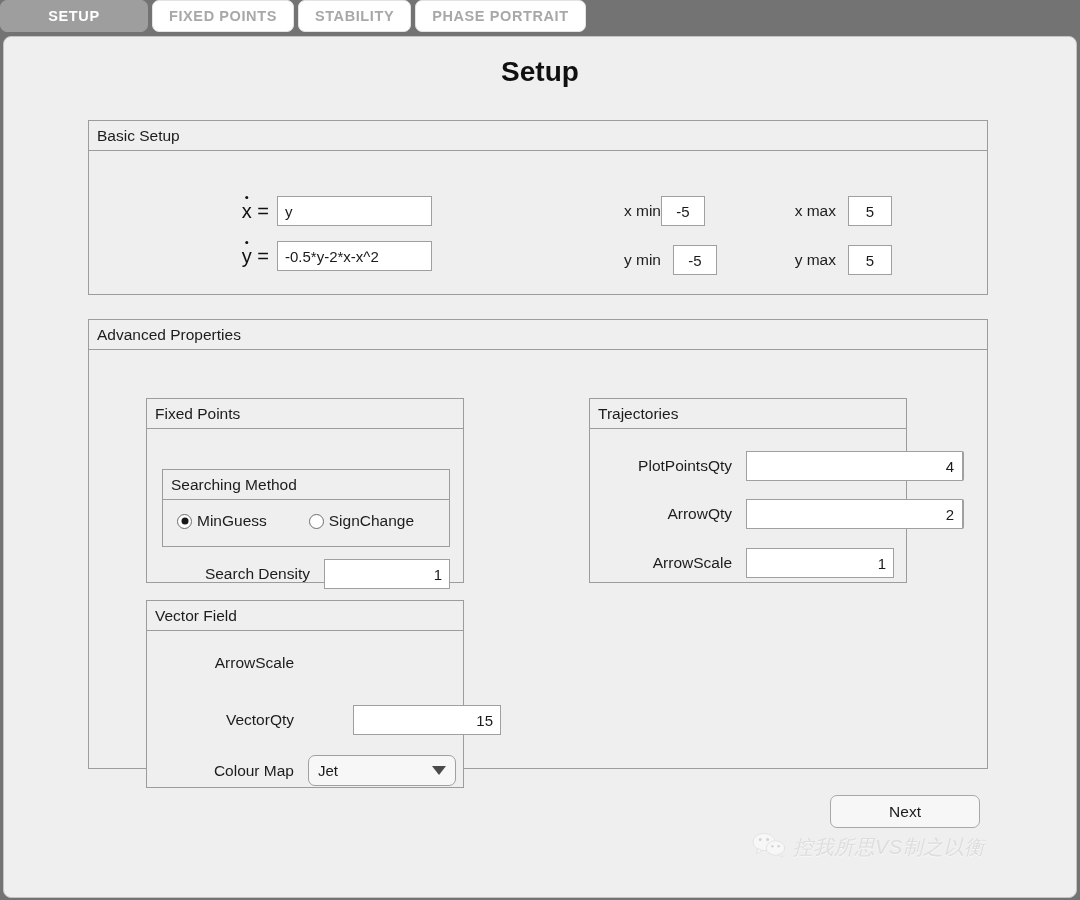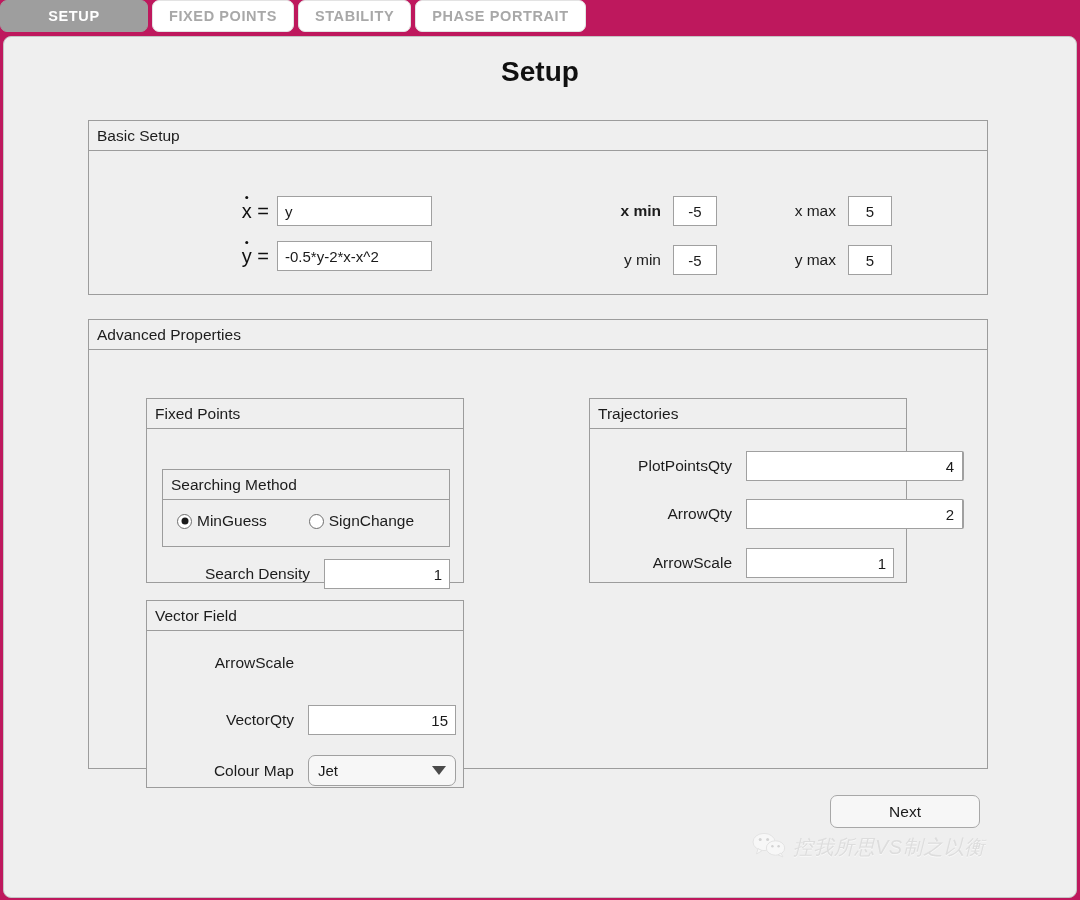--- a/index.html
+++ b/index.html
@@ -8,21 +8,21 @@
     width: 1080px; height: 900px;
     background: #ececec;
     font-family: "Liberation Sans", sans-serif;
     overflow: hidden;
   }
 
   #app {
     position: relative;
     width: 1080px;
     height: 900px;
-    background: #be185d;
+    background: #737373;
   }
 
   
   .app-frame {
     position: absolute;
     left: 3px; top: 36px;
     width: 1074px; height: 862px;
     border: 1px solid #c4c4c4;
     border-radius: 8px;
     background: #efefef;
@@ -309,21 +309,21 @@
       </div>
 
       <div class="row" style="left:130px; top:90px;">
         <span class="eqlabel" style="width:50px; text-align:right; margin-right:8px;">
           <span class="dotvar"><span class="dot"></span>y</span> =
         </span>
         <input class="txtfield" type="text" style="width: 155px;" value="-0.5*y-2*x-x^2">
       </div>
 
       <div class="row" style="left:510px; top:45px;">
-        <span class="lbl lbl-r" style="width:62px; margin-right:12px;font-weight:bold;">x min</span>
+        <span class="lbl lbl-r" style="width:62px; ">x min</span>
         <input class="txtfield center" type="text" style="width: 44px;" value="-5">
       </div>
 
       <div class="row" style="left:685px; top:45px;">
         <span class="lbl lbl-r" style="width:62px; margin-right:12px;">x max</span>
         <input class="txtfield center" type="text" style="width: 44px;" value="5">
       </div>
 
       <div class="row" style="left:510px; top:94px;">
         <span class="lbl lbl-r" style="width:62px; margin-right:12px;">y min</span>
@@ -373,21 +373,21 @@
       <div class="panel panel-vectorfield">
         <div class="panel-title">Vector Field</div>
         <div class="panel-body">
 
           <div class="row" style="left:15px; top:23px;">
             <span class="lbl lbl-r" style="width:132px; margin-right:14px;">ArrowScale</span>
           </div>
 
           <div class="row" style="left:15px; top:74px;">
             <span class="lbl lbl-r" style="width:132px; margin-right:14px;">VectorQty</span>
-            <input class="txtfield right" type="text" style="width: 148px;" value="15">
+            <input class="txtfield right" type="text" style="width: 148px; margin-left: 45px;" value="15">
           </div>
 
           <div class="row" style="left:15px; top:124px;">
             <span class="lbl lbl-r" style="width:132px; margin-right:14px;">Colour Map</span>
             <div class="dropdown" style="width:148px;">
               <span>Jet</span>
               <span class="caret"></span>
             </div>
           </div>
 

